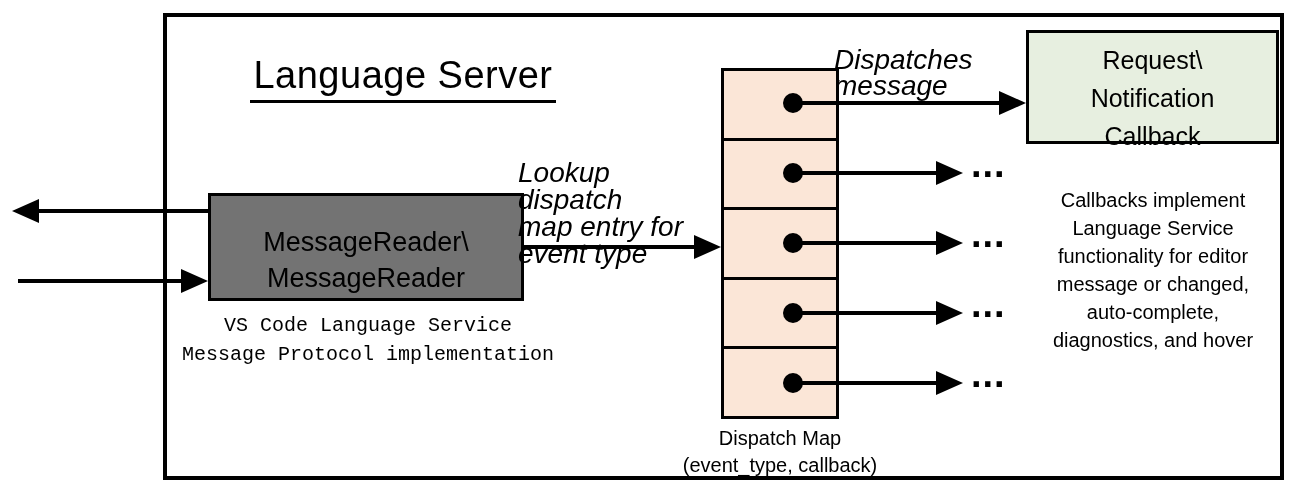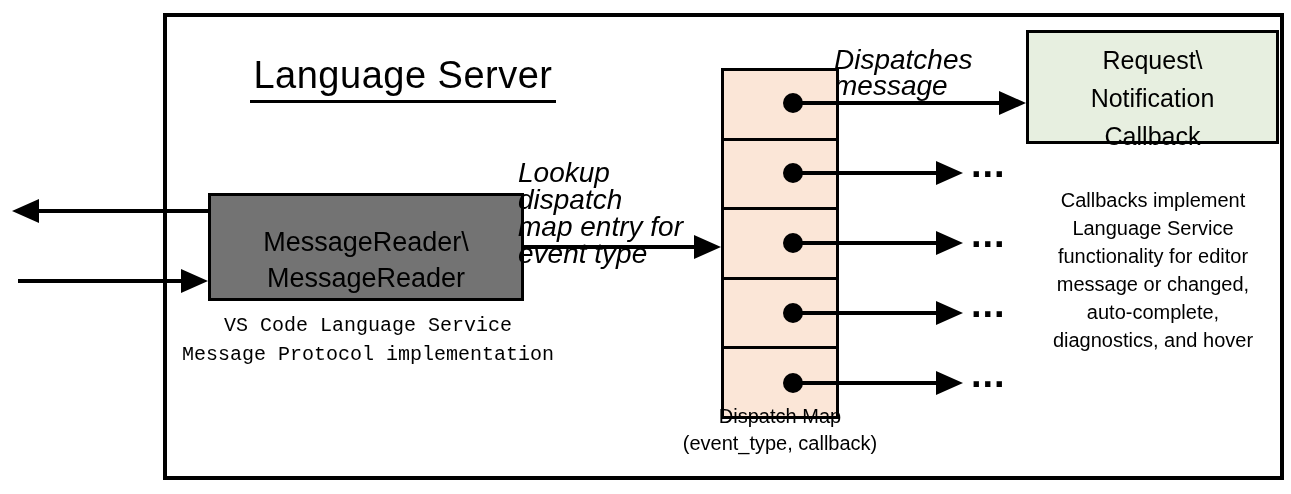--- a/index.html
+++ b/index.html
@@ -31,21 +31,21 @@
   .lookup-label{left:510px;top:159px;width:190px;}
   .dispatches-label{left:826px;top:47px;width:140px;line-height:26px;}
   .dispatch-map{
     left:713px;top:68px;width:118px;height:351px;box-sizing:border-box;
     background:#fbe6d7;border:3px solid #000;
     display:flex;flex-direction:column;
   }
   .dispatch-map .cell{flex:1 1 0;}
   .dispatch-map .cell + .cell{border-top:3px solid #000;}
   .map-caption{
-    left:652px;top:403px;width:240px;text-align:center;
+    left:652px;top:425px;width:240px;text-align:center;
     font-size:20px;line-height:27px;
   }
   .callback-box{
     left:1018px;top:30px;width:253px;height:114px;box-sizing:border-box;
     background:#e7efe0;border:3px solid #000;
     font-size:25px;line-height:38px;text-align:center;padding-top:8px;
   }
   .callbacks-note{
     left:1014px;top:186px;width:262px;text-align:center;
     font-size:20px;line-height:28px;

